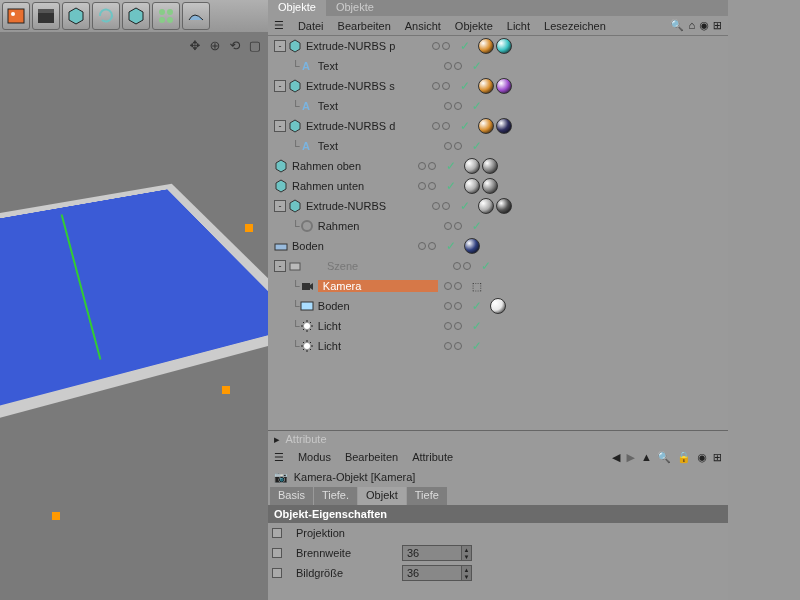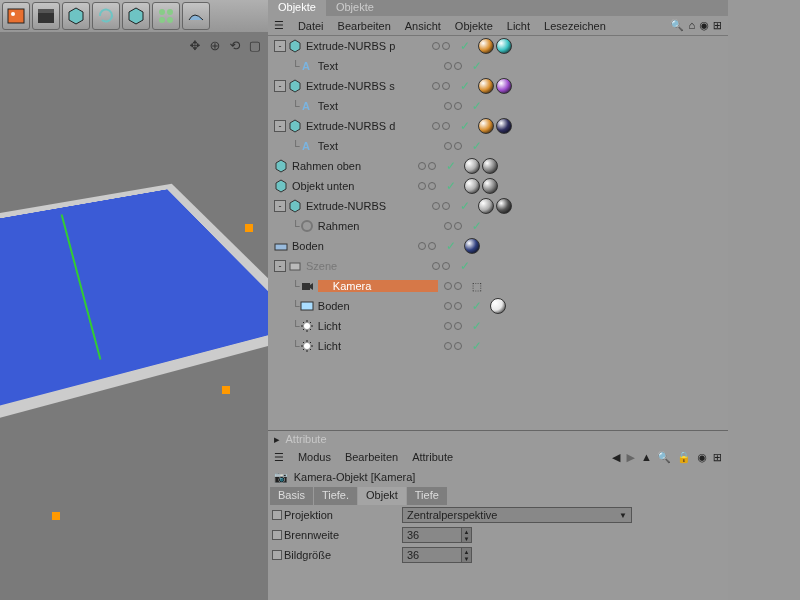--- a/index.html
+++ b/index.html
@@ -20,38 +20,38 @@
 .tab.active{background:#9a9a9a;color:#fff}
 .menubar{height:20px;background:#9a9a9a;display:flex;align-items:center;padding:0 6px;gap:14px;border-bottom:1px solid #777}
 .menubar span{color:#222}
 .mb-right{margin-left:auto;display:flex;gap:4px;font-size:13px}
 .tree{flex:0 0 auto;height:394px;background:#9a9a9a;overflow:auto}
 .row{height:20px;display:flex;align-items:center}
 .indent{flex:0 0 auto}
 .exp{width:12px;height:12px;border:1px solid #555;background:#aaa;display:flex;align-items:center;justify-content:center;font-size:9px;margin-right:2px;cursor:pointer}
 .tree-ico{width:14px;height:14px;margin-right:4px;display:flex;align-items:center;justify-content:center}
 .lbl{flex:0 0 120px}
-.lbl.sel{background:#d67848;color:#fff;padding:0 15px}
+.lbl.sel{background:#d67848;color:#fff;padding:0 5px}
 .dots{width:24px;display:flex;gap:2px;margin-left:6px}
 .dot{width:8px;height:8px;border-radius:50%;background:#999;border:1px solid #666}
 .chk{color:#5b8;margin-left:4px;font-size:12px}
 .mat-col{margin-left:8px;display:flex;gap:2px}
 .mat{width:16px;height:16px;border-radius:50%;background:radial-gradient(circle at 30% 30%,#fff,var(--c) 50%,#000);border:1px solid #333}
 .attr{border-top:1px solid #666;background:#9a9a9a;flex:1;display:flex;flex-direction:column}
 .attr-hd{height:16px;display:flex;align-items:center;padding:0 6px;background:#9a9a9a;gap:6px}
 .attr-hd .t{color:#c8c8c8}
 .attr-mb{height:20px;display:flex;align-items:center;padding:0 6px;gap:14px}
 .attr-mb-r{margin-left:auto;display:flex;gap:6px;font-size:12px}
 .attr-title{height:20px;display:flex;align-items:center;padding:0 6px;gap:6px;background:#9a9a9a}
 .attr-tabs{height:18px;display:flex;padding:0 2px;gap:1px}
 .atab{padding:2px 8px;background:#7e7e7e;color:#ddd;font-size:11px}
 .atab.active{background:#a4a4a4;color:#222}
 .sect{background:#6b6b6b;color:#fff;font-weight:bold;padding:3px 6px}
 .prop{height:20px;display:flex;align-items:center;padding:0 4px;background:#9a9a9a}
-.prop .pl{width:130px;display:flex;align-items:center;gap:2px}
+.prop .pl{width:130px;display:flex;align-items:center;gap:14px}
 .prop .cb{width:10px;height:10px;border:1px solid #555;background:#aaa}
 .field{background:#888;border:1px solid #555;height:16px;padding:0 4px;color:#222;display:flex;align-items:center;min-width:60px}
 .spinner{width:10px;height:16px;background:#7a7a7a;border:1px solid #555;border-left:none;display:flex;flex-direction:column}
 .spinner div{flex:1;display:flex;align-items:center;justify-content:center;font-size:6px}
 .dd{background:#888;border:1px solid #555;height:16px;padding:0 4px;width:230px;display:flex;align-items:center;justify-content:space-between}
 .dd span:last-child{font-size:8px}
 .c-cube{fill:#6ec4c4}.c-text{fill:#7ab4e0}
 .tree-line{color:#666;font-size:11px}
 </style>
 </head>
@@ -257,21 +257,21 @@
           <span class="mat" style="--c: #888;"></span>
         </span>
       </div>
       <div class="row">
         <span class="indent" style="width: 6px;"></span>
         <span class="tree-ico">
           <svg width="14" height="14">
             <path d="M7 1l5 3v6l-5 3-5-3V4z" class="c-cube" stroke="#333"></path>
           </svg>
         </span>
-        <span class="lbl">Objekt unten</span>
+        <span class="lbl">Rahmen unten</span>
         <span class="dots">
           <span class="dot"></span>
           <span class="dot"></span>
         </span>
         <span class="chk">✓</span>
         <span class="mat-col">
           <span class="mat" style="--c: #b0b0b0;"></span>
           <span class="mat" style="--c: #888;"></span>
         </span>
       </div>
@@ -327,21 +327,21 @@
         </span>
       </div>
       <div class="row">
         <span class="indent" style="width: 6px;"></span>
         <span class="exp">-</span>
         <span class="tree-ico">
           <svg width="14" height="14">
             <rect x="2" y="4" width="10" height="7" fill="#bbb" stroke="#555"></rect>
           </svg>
         </span>
-        <span class="lbl" style="color: rgb(119, 119, 119);">Szene</span>
+        <span class="lbl" style="color: rgb(119, 119, 119); margin-left: 21px;">Szene</span>
         <span class="dots">
           <span class="dot"></span>
           <span class="dot"></span>
         </span>
         <span class="chk">✓</span>
       </div>
       <div class="row">
         <span class="indent" style="width: 24px;"></span>
         <span class="tree-line">└ </span>
         <span class="tree-ico">
@@ -432,28 +432,25 @@
     <div class="attr-title">
       <span>📷</span>
       <span>Kamera-Objekt [Kamera]</span>
     </div>
     <div class="attr-tabs">
       <div class="atab">Basis</div>
       <div class="atab">Tiefe.</div>
       <div class="atab active">Objekt</div>
       <div class="atab">Tiefe</div>
     </div>
+    <div class="sect">Objekt-Eigenschaften</div>
     <div class="prop">
       <div class="pl">
           <span class="cb"></span>
           <span>Projektion</span>
-        </div>
-      <div class="dd">
-          <span>Zentralperspektive</span>
-          <span>▼</span>
         </div>
     </div>
     <div class="prop">
       <div class="pl">
           <span class="cb"></span>
           <span>Brennweite</span>
         </div>
       <div class="field">36</div>
       <div class="spinner">
           <div>▲</div>

